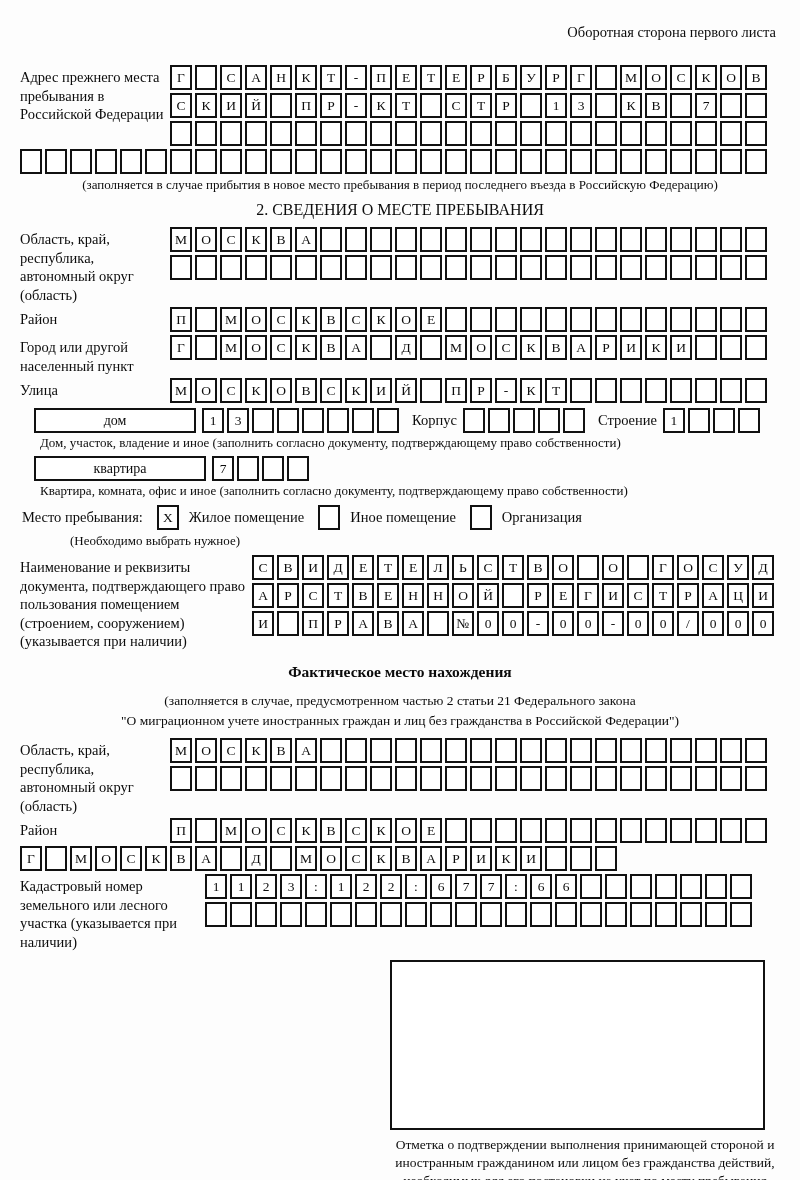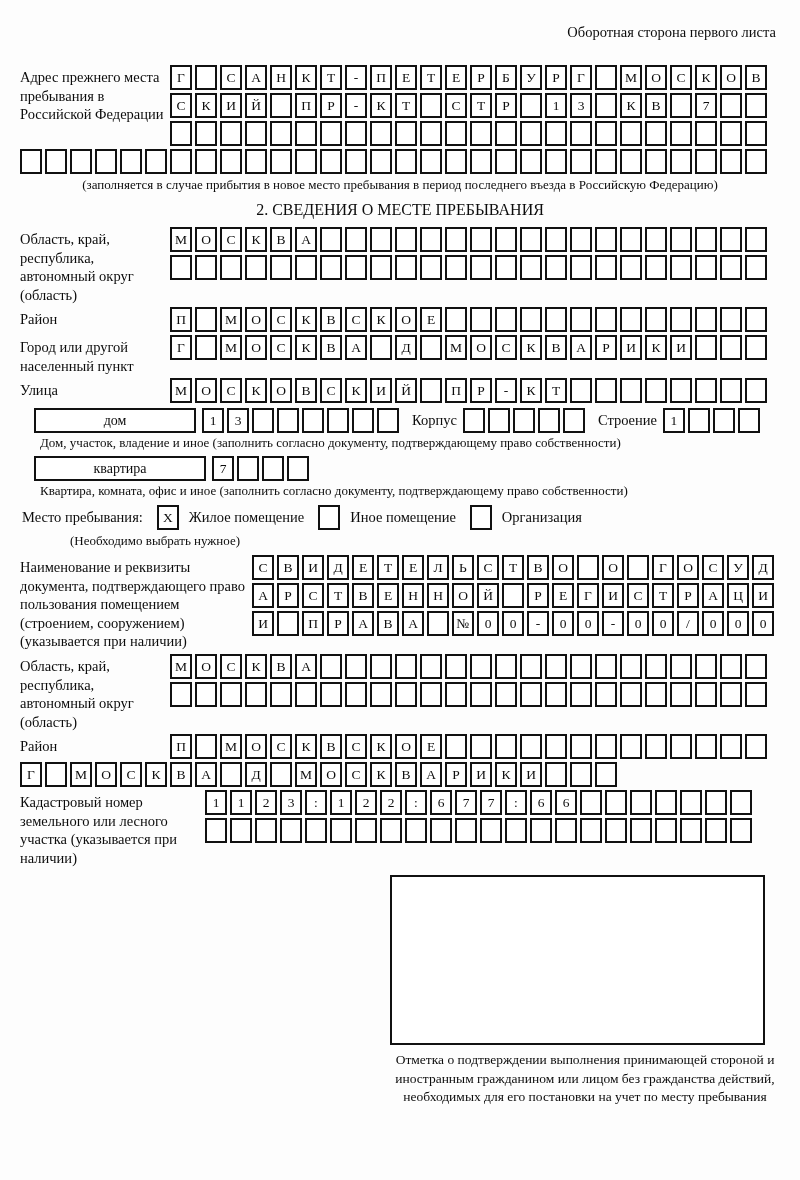--- a/index.html
+++ b/index.html
@@ -444,20 +444,25 @@
           <span class="cell">0</span>
           <span class="cell">0</span>
           <span class="cell">/</span>
           <span class="cell">0</span>
           <span class="cell">0</span>
           <span class="cell">0</span>
         </div>
     </div>
   </div>
 
+  <div class="sub-title">Фактическое место нахождения</div>
+  <div class="law-note">
+    <span>(заполняется в случае, предусмотренном частью 2 статьи 21 Федерального закона</span><br>
+    <span>"О миграционном учете иностранных граждан и лиц без гражданства в Российской Федерации")</span>
+  </div>
 
   <div class="field">
     <div class="field-label">Область, край, республика, автономный округ (область)</div>
     <div class="cellcol">
       <div class="cells">
           <span class="cell">М</span>
           <span class="cell">О</span>
           <span class="cell">С</span>
           <span class="cell">К</span>
           <span class="cell">В</span>

